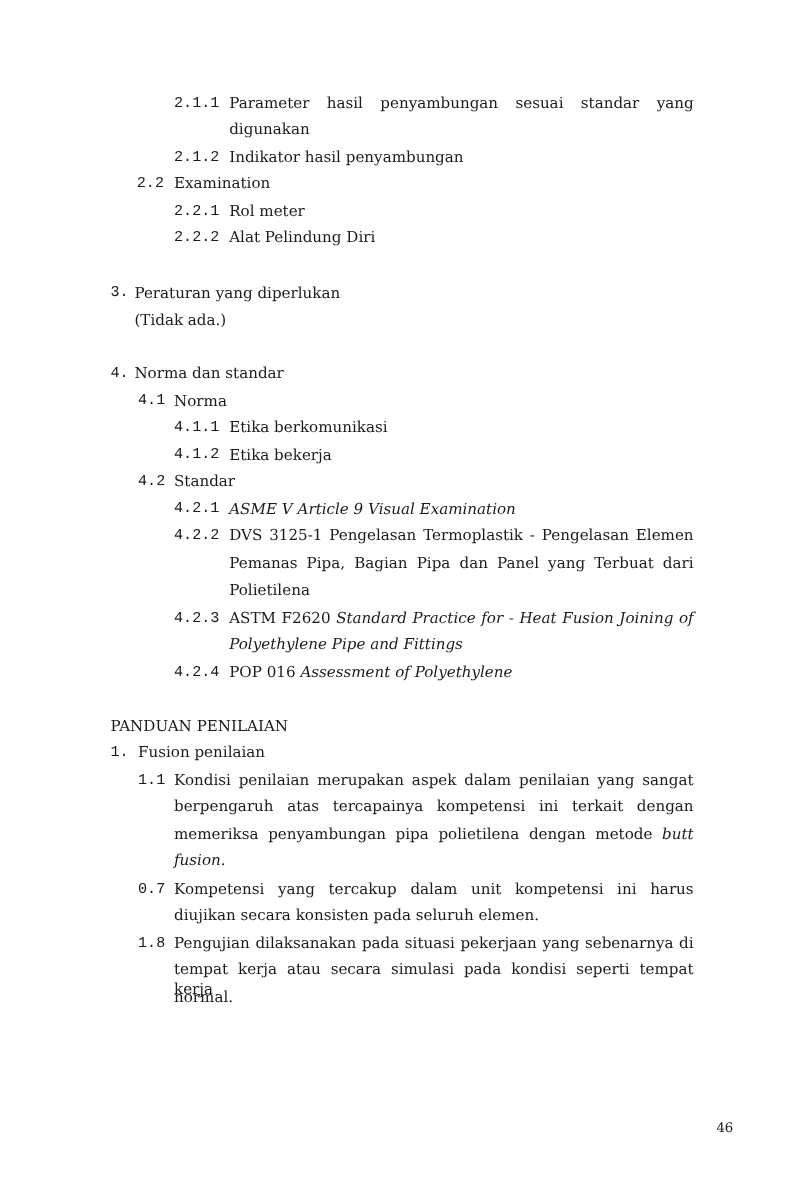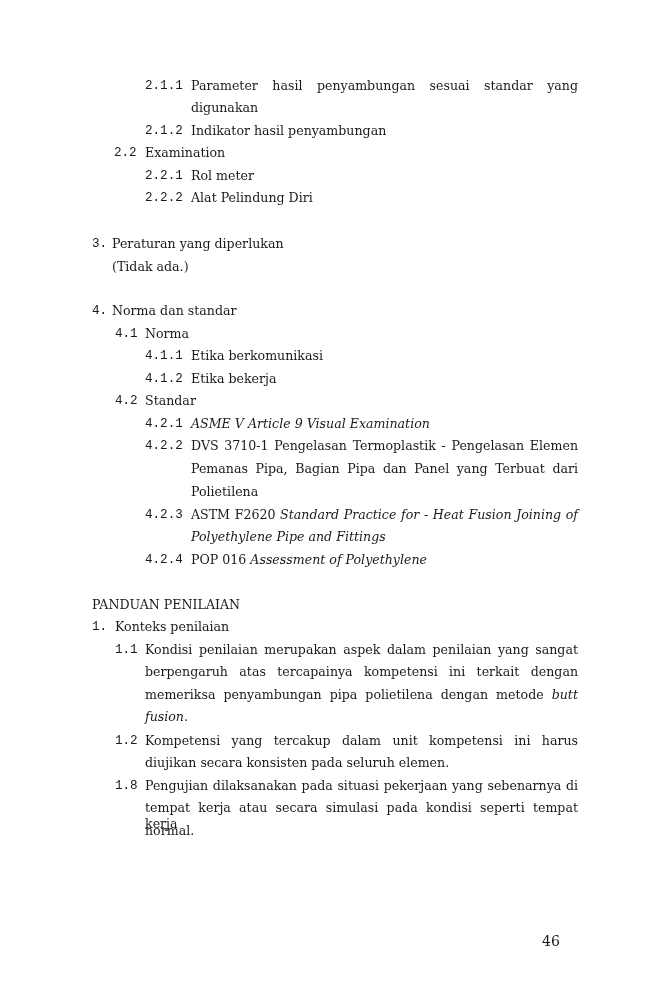--- a/index.html
+++ b/index.html
@@ -3,21 +3,21 @@
 <meta charset="utf-8">
 <style>
   html, body { margin: 0; padding: 0; background: #ffffff; }
   body { width: 654px; height: 1000px; position: relative; overflow: hidden;
          font-family: "DejaVu Serif", serif; color: #1a1a1a; font-size: 12.6px; }
   .ln { position: absolute; white-space: nowrap; line-height: 16px; }
   .num { position: absolute; white-space: nowrap; line-height: 16px; font-family: Liberation Mono, monospace; }
   .just { position: absolute; line-height: 16px; text-align: justify; text-align-last: justify; white-space: normal; }
   .it { font-style: italic; }
   .b { font-weight: normal; }
-  .page-num { position: absolute; left: 542px; top: 933px; font-size: 14px; }
+  .page-num { position: absolute; left: 597px; top: 933px; font-size: 11px; }
 </style>
 </head>
 <body>
 
 <span class="num" style="left:145px;top:78px">2.1.1</span>
 <span class="just" style="left:191px;top:78px;width:387px">Parameter hasil penyambungan sesuai standar yang</span>
 <span class="ln" style="left:191px;top:100px">digunakan</span>
 
 <span class="num" style="left:145px;top:123px">2.1.2</span>
 <span class="ln" style="left:191px;top:123px">Indikator hasil penyambungan</span>
@@ -41,42 +41,42 @@
 <span class="ln" style="left:191px;top:348px">Etika berkomunikasi</span>
 <span class="num" style="left:145px;top:371px">4.1.2</span>
 <span class="ln" style="left:191px;top:371px">Etika bekerja</span>
 <span class="num" style="left:115px;top:393px">4.2</span>
 <span class="ln" style="left:145px;top:393px">Standar</span>
 
 <span class="num" style="left:145px;top:416px">4.2.1</span>
 <span class="ln it" style="left:191px;top:416px">ASME V Article 9 Visual Examination</span>
 
 <span class="num" style="left:145px;top:438px">4.2.2</span>
-<span class="just" style="left:191px;top:438px;width:387px">DVS 3710-1 Pengelasan Termoplastik - Pengelasan Elemen</span>
+<span class="just" style="left:191px;top:438px;width:387px">DVS 3125-1 Pengelasan Termoplastik - Pengelasan Elemen</span>
 <span class="just" style="left:191px;top:461px;width:387px">Pemanas Pipa, Bagian Pipa dan Panel yang Terbuat dari</span>
 <span class="ln" style="left:191px;top:484px">Polietilena</span>
 
 <span class="num" style="left:145px;top:507px">4.2.3</span>
 <div class="just" style="left:191px;top:507px;width:387px"><span>ASTM F2620</span> <span class="it">Standard Practice for - Heat Fusion Joining of</span></div>
 <span class="ln it" style="left:191px;top:529px">Polyethylene Pipe and Fittings</span>
 
 <span class="num" style="left:145px;top:552px">4.2.4</span>
 <span class="ln" style="left:191px;top:552px"><span>POP 016</span> <span class="it">Assessment of Polyethylene</span></span>
 
 <span class="ln b" style="left:92px;top:597px">PANDUAN PENILAIAN</span>
 <span class="num" style="left:92px;top:619px">1.</span>
-<span class="ln" style="left:115px;top:619px">Konteks penilaian</span>
+<span class="ln" style="left:115px;top:619px">Fusion penilaian</span>
 
 <span class="num" style="left:115px;top:642px">1.1</span>
 <span class="just" style="left:145px;top:642px;width:433px">Kondisi penilaian merupakan aspek dalam penilaian yang sangat</span>
 <span class="just" style="left:145px;top:664px;width:433px">berpengaruh atas tercapainya kompetensi ini terkait dengan</span>
 <div class="just" style="left:145px;top:687px;width:433px"><span>memeriksa penyambungan pipa polietilena dengan metode</span> <span class="it">butt</span></div>
 <span class="ln" style="left:145px;top:709px"><span class="it">fusion</span><span>.</span></span>
 
-<span class="num" style="left:115px;top:733px">1.2</span>
+<span class="num" style="left:115px;top:733px">0.7</span>
 <span class="just" style="left:145px;top:733px;width:433px">Kompetensi yang tercakup dalam unit kompetensi ini harus</span>
 <span class="ln" style="left:145px;top:755px">diujikan secara konsisten pada seluruh elemen.</span>
 
 <span class="num" style="left:115px;top:778px">1.8</span>
 <span class="just" style="left:145px;top:778px;width:433px">Pengujian dilaksanakan pada situasi pekerjaan yang sebenarnya di</span>
 <span class="just" style="left:145px;top:800px;width:433px">tempat kerja atau secara simulasi pada kondisi seperti tempat kerja</span>
 <span class="ln" style="left:145px;top:823px">normal.</span>
 
 <span class="page-num">46</span>
 

